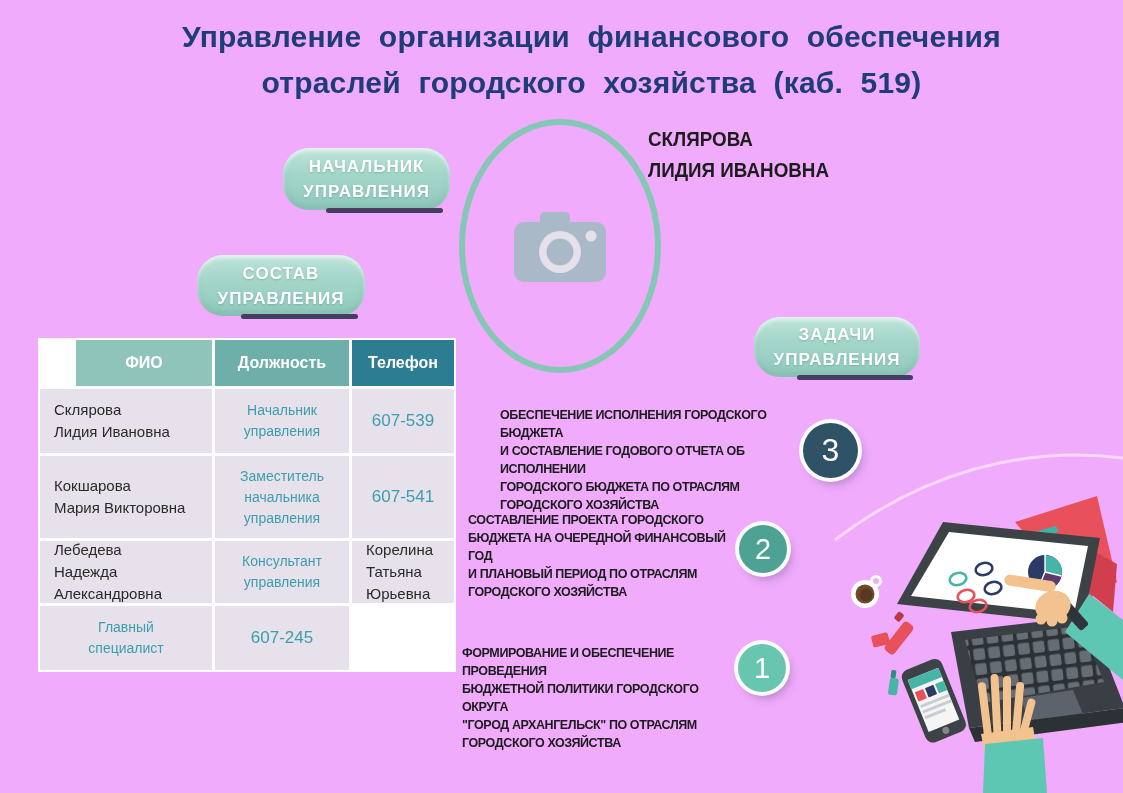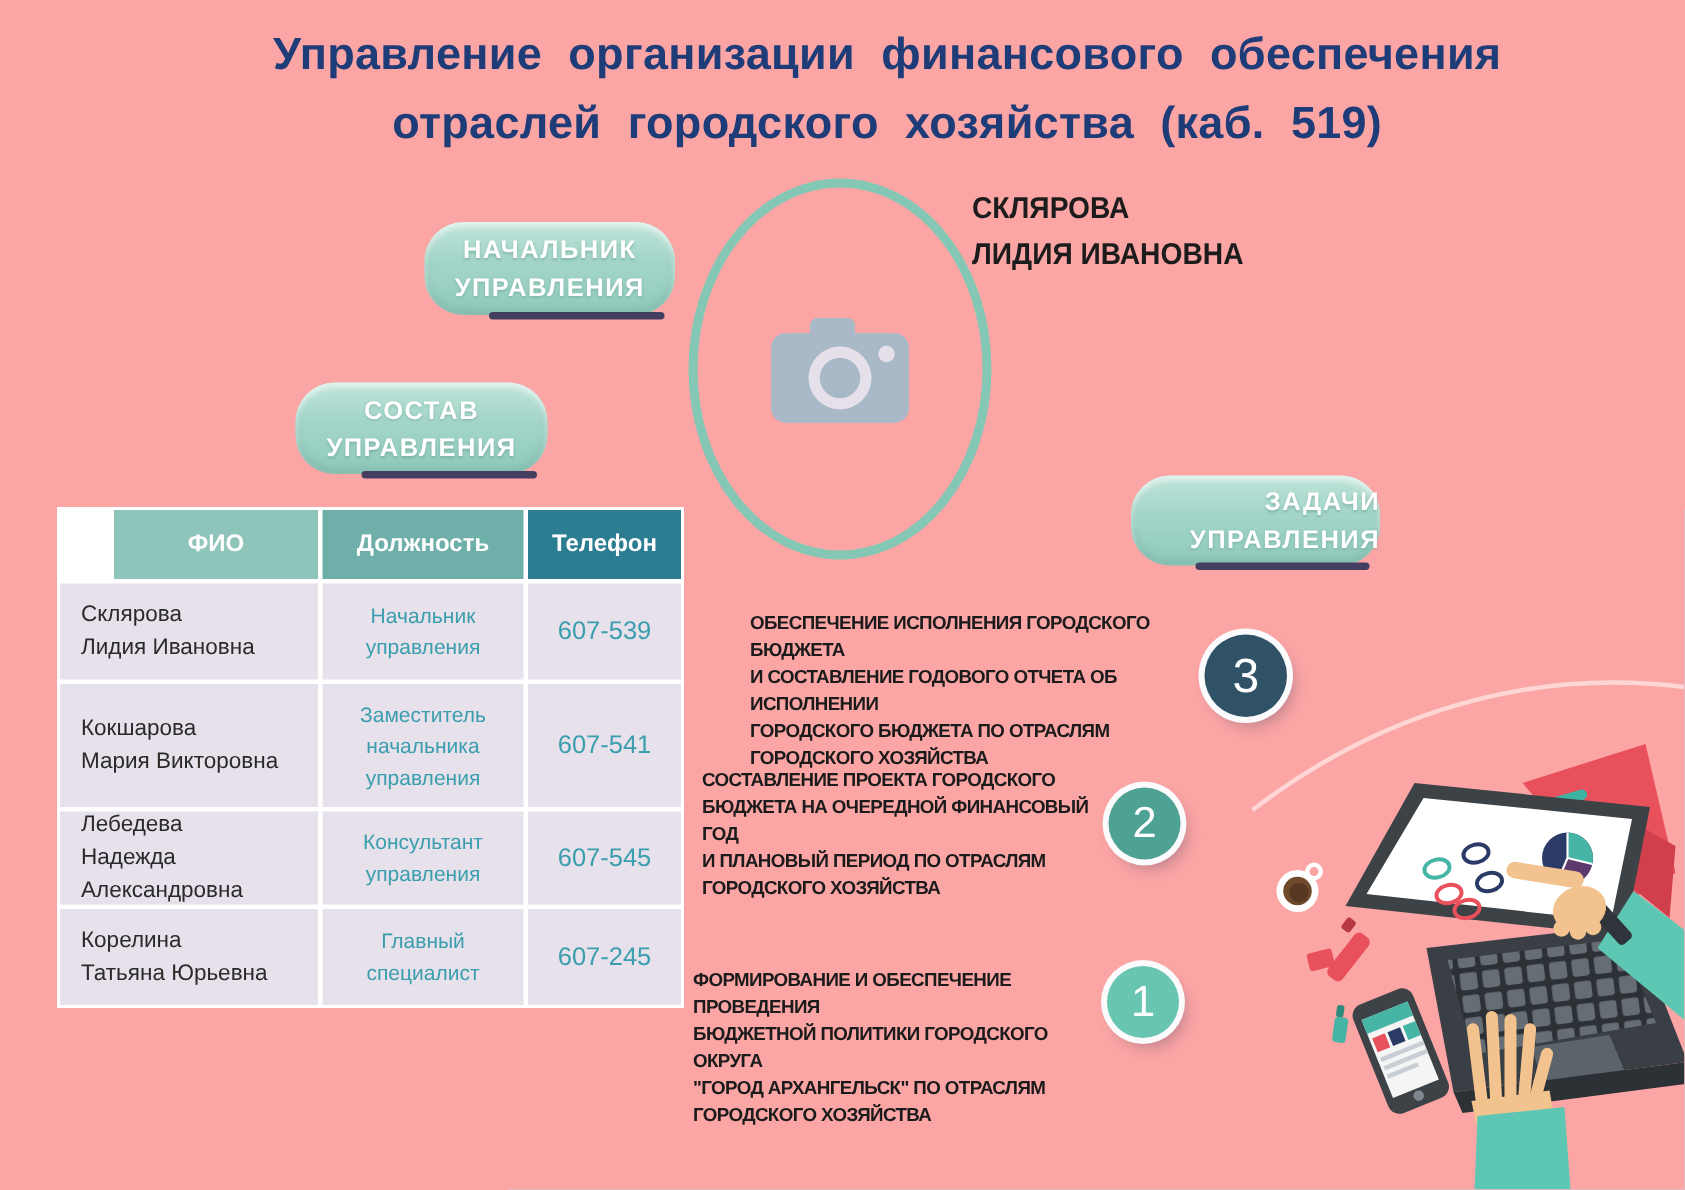--- a/index.html
+++ b/index.html
@@ -1,20 +1,20 @@
 <!DOCTYPE html>
 <html><head>
 <meta charset="utf-8">
 <style>
   * { margin:0; padding:0; box-sizing:border-box; }
   html,body { background:#cfc9d4; }
   body { font-family:"Liberation Sans", sans-serif; }
   .canvas{
     position:relative; width:1123px; height:793px; margin:0 auto;
-    background:#fca5a5; overflow:hidden;
+    background:#f0abfc; overflow:hidden;
   }
   
   .title{
     position:absolute; top:14px; left:30px; right:-30px;
     text-align:center; color:#1e3c78; font-weight:600;
     font-size:30px; line-height:46px; word-spacing:9px; letter-spacing:0.2px;
   }
   
   .badge{
     position:absolute; border-radius:26px;
@@ -23,21 +23,21 @@
     display:flex; flex-direction:column; align-items:center; justify-content:center;
     color:#fff; font-weight:700; font-size:17px; line-height:25px; letter-spacing:1px;
     text-shadow:0 1px 2px rgba(100,150,140,.55);
   }
   .badge-underline{
     position:absolute; bottom:-3px; left:26%; width:70%; height:5px;
     background:#443e60; border-radius:3px;
   }
   .badge-head { left:283px; top:148px; width:167px; height:62px; }
   .badge-staff{ left:197px; top:255px; width:168px; height:61px; }
-  .badge-tasks{ left:754px; top:317px; width:166px; height:60px;align-items:flex-end; }
+  .badge-tasks{ left:754px; top:317px; width:166px; height:60px; }
   
   .photo-ellipse{
     position:absolute; left:459px; top:119px; width:202px; height:254px;
     border:6px solid #84c7b4; border-radius:50%;
     display:flex; align-items:center; justify-content:center;
   }
   .head-name{
     position:absolute; left:648px; top:124px;
     color:#1c1c1c; font-weight:700; font-size:20px; line-height:31px;
     letter-spacing:0; transform:scaleX(.94); transform-origin:left top;
@@ -131,21 +131,20 @@
 Мария Викторовна</div>
     <div class="cell td pos-cell">Заместитель
 начальника
 управления</div>
     <div class="cell td phone-cell">607-541</div>
 
     <div class="cell td name-cell">Лебедева
 Надежда Александровна</div>
     <div class="cell td pos-cell">Консультант
 управления</div>
-    <div class="cell td phone-cell">607-545</div>
 
     <div class="cell td name-cell">Корелина
 Татьяна Юрьевна</div>
     <div class="cell td pos-cell">Главный
 специалист</div>
     <div class="cell td phone-cell">607-245</div>
   </div>
 
   <div class="badge badge-tasks">
     <span>ЗАДАЧИ</span>

